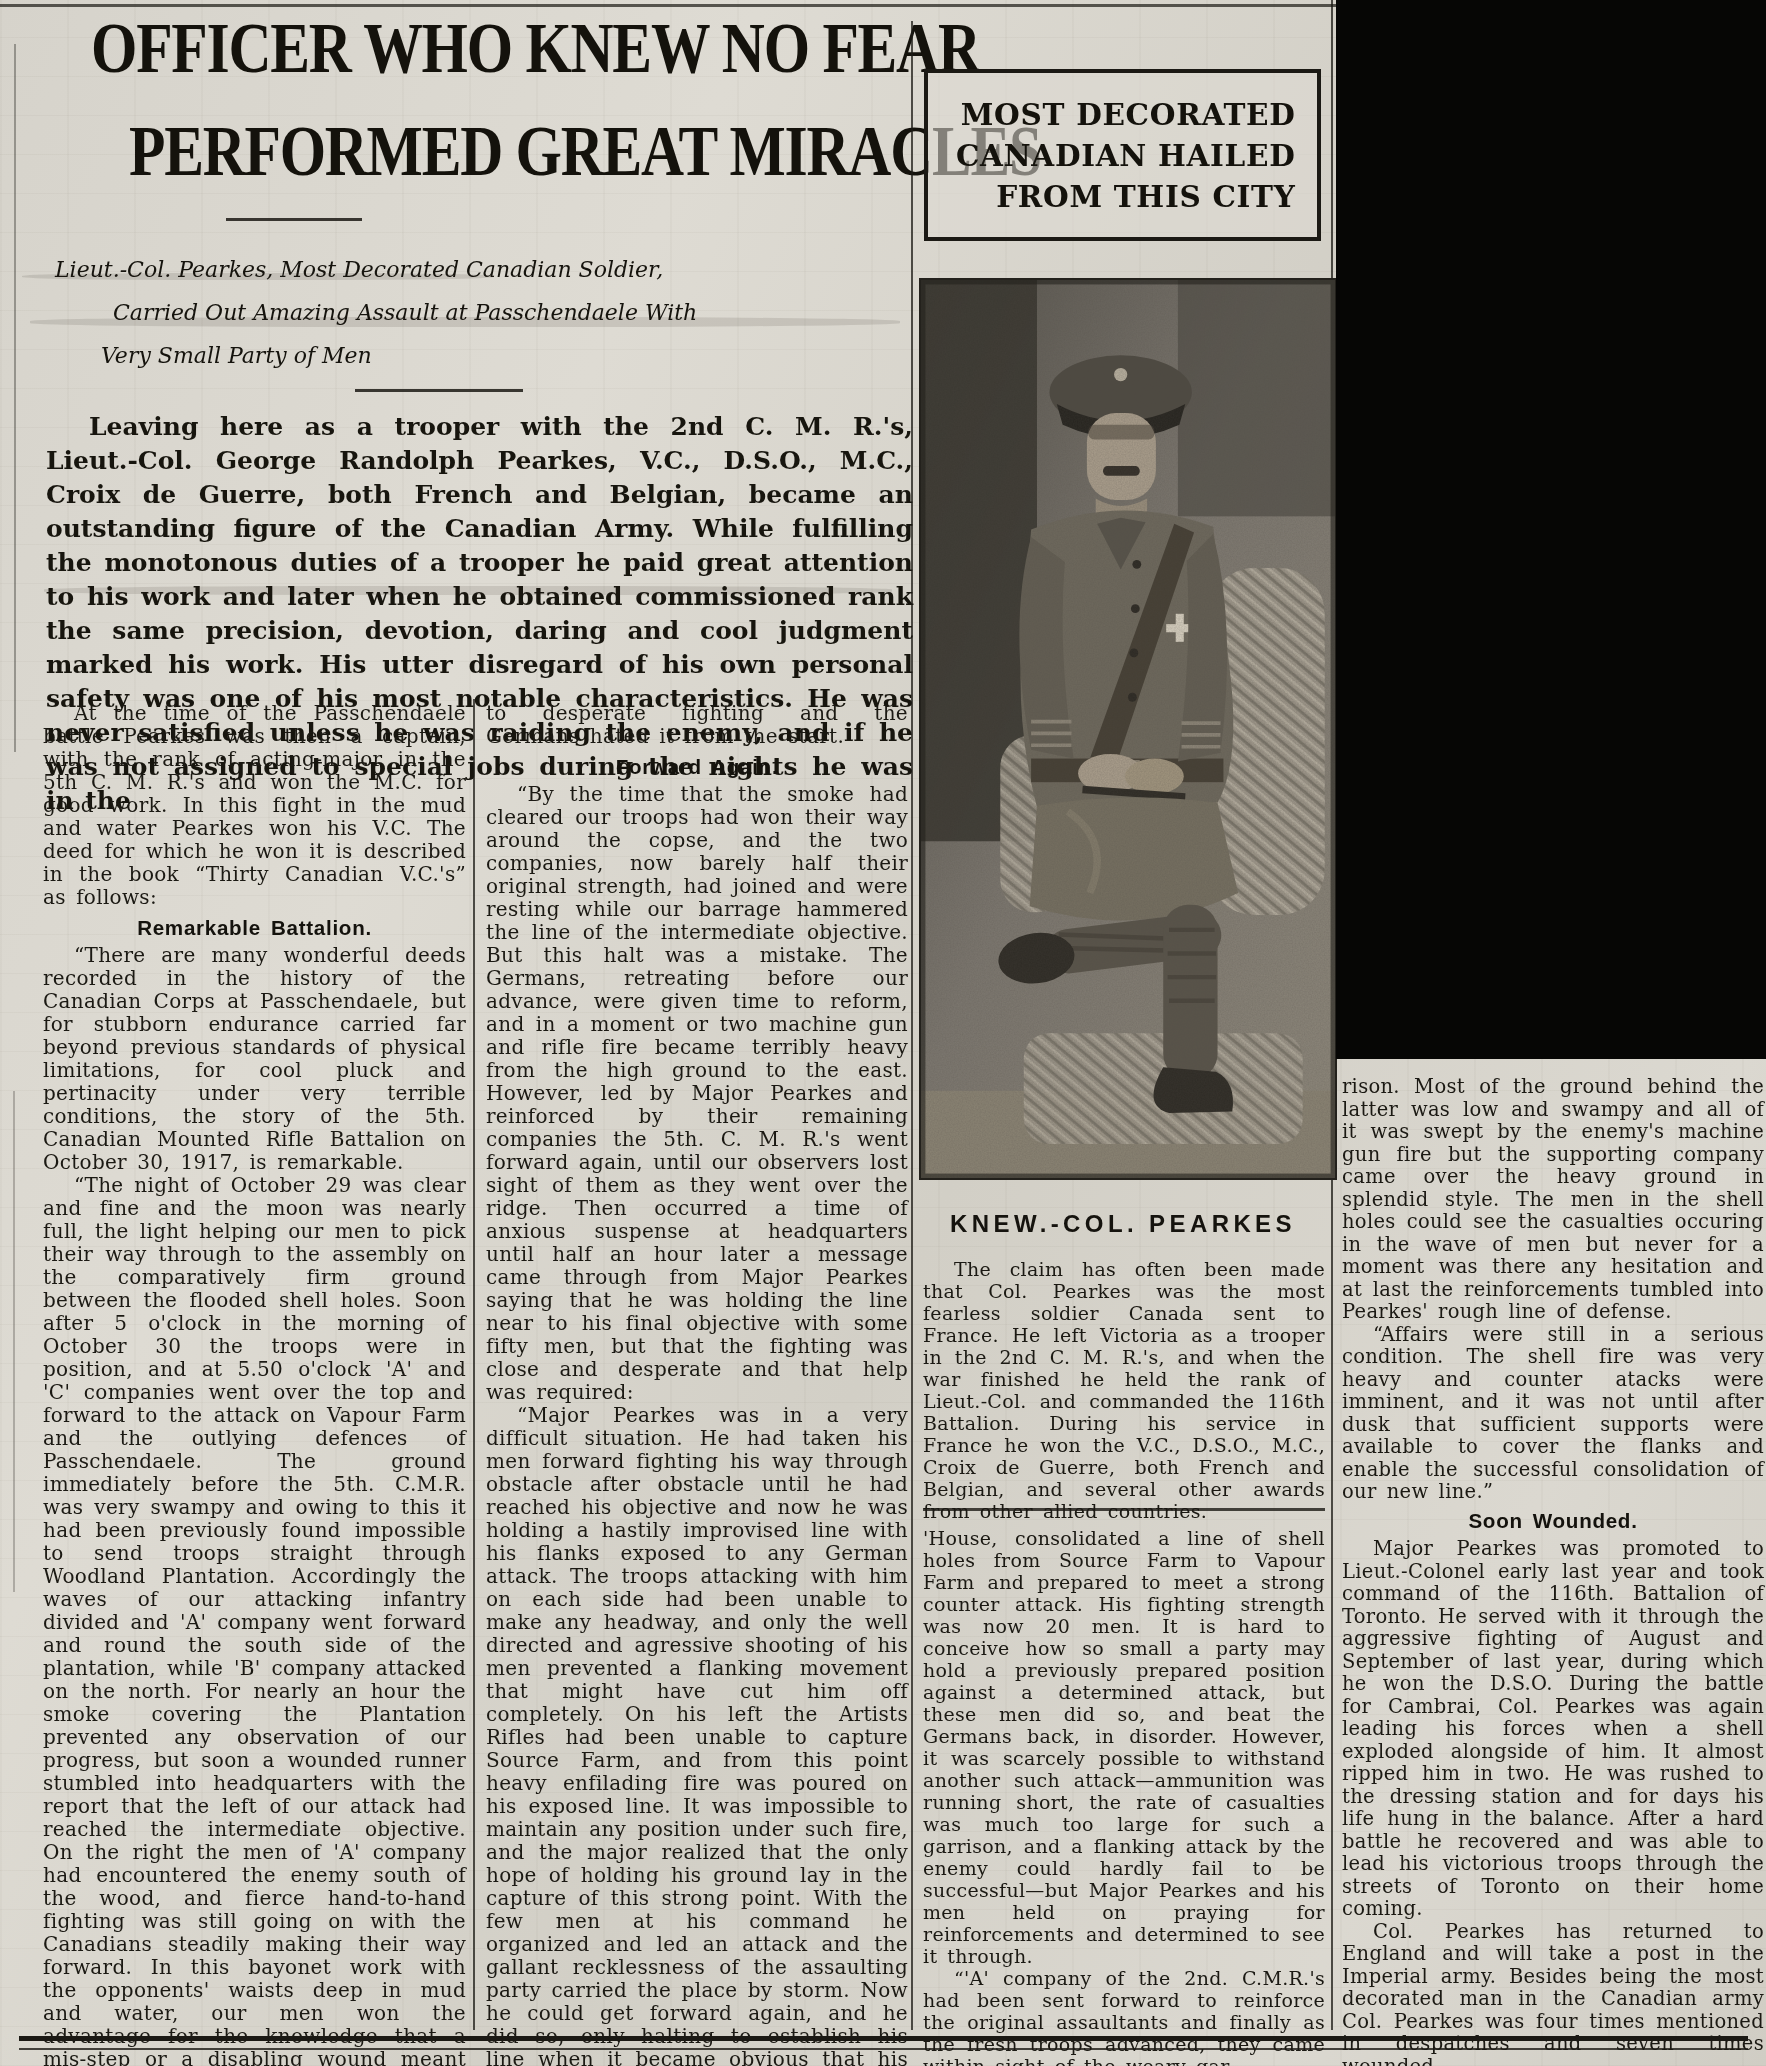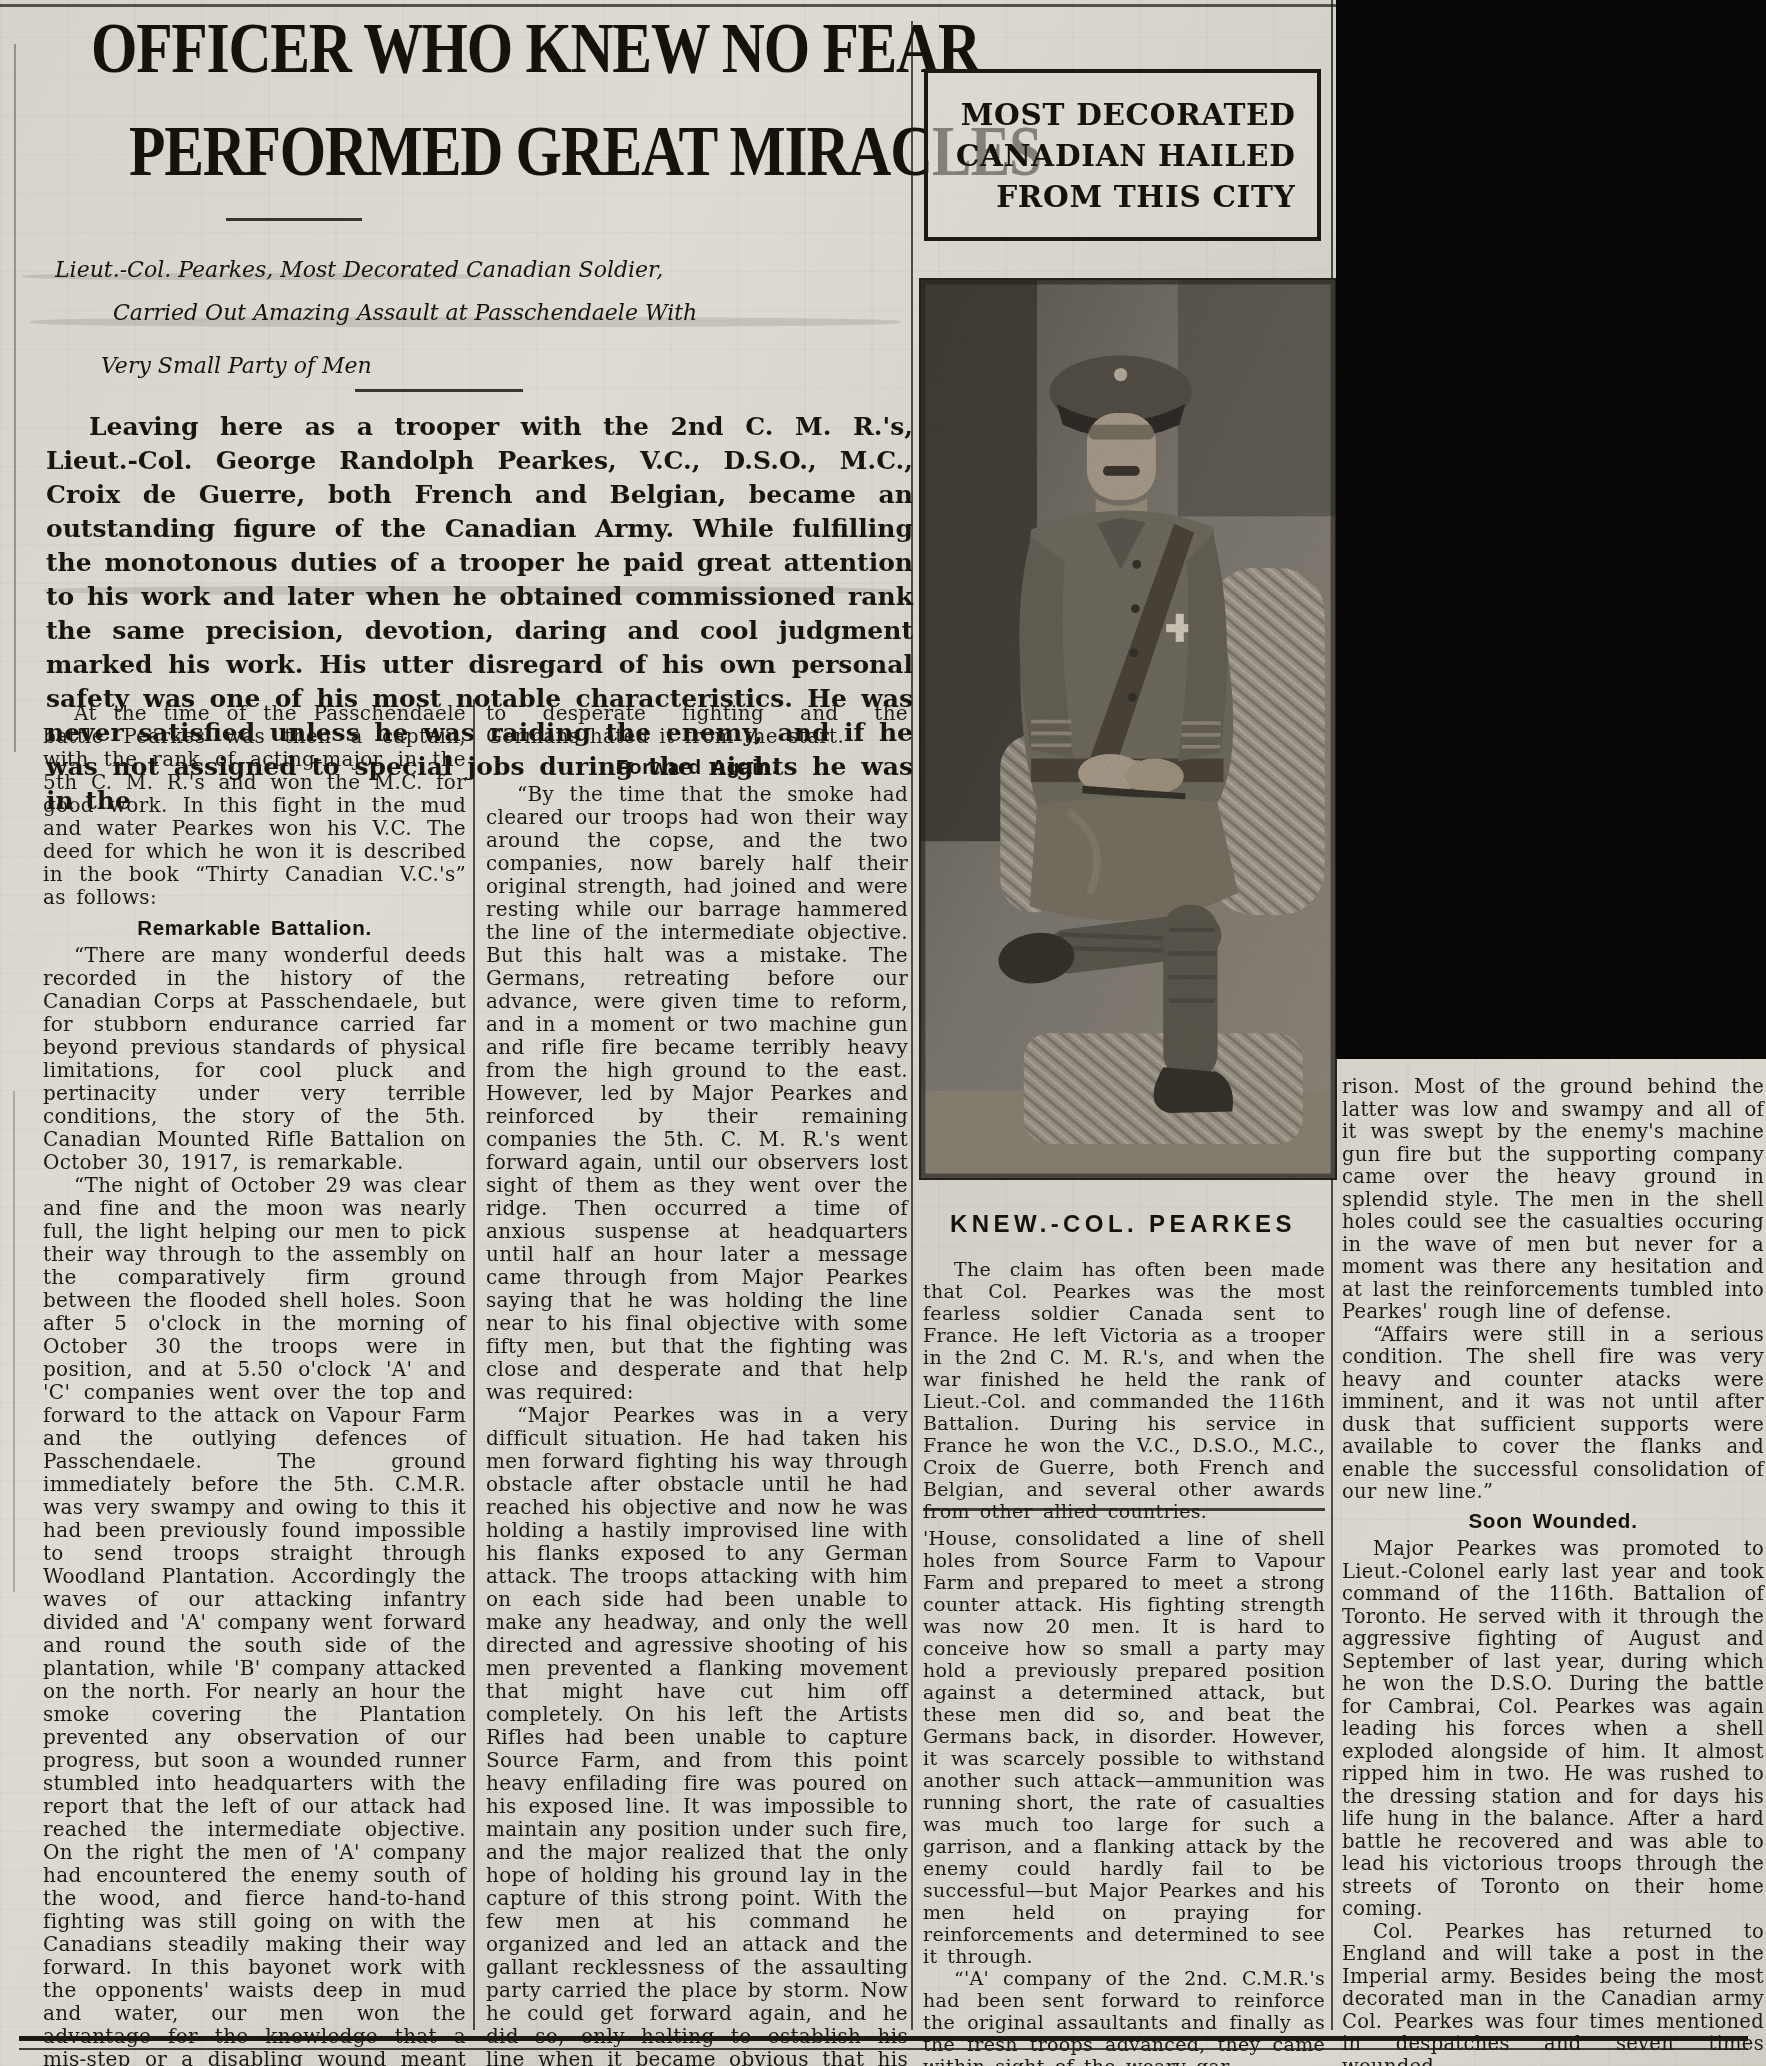--- a/index.html
+++ b/index.html
@@ -26,21 +26,21 @@
     font-family:"Liberation Serif", serif;font-weight:bold;font-size:71px;letter-spacing:-1.5px;
     color:#14120c;
   }
   .hl2-wrap{margin-left:38px;}
 
   .headline-rule{left:226px;top:218px;width:136px;height:2.9px;opacity:.85;}
 
   
   .deck{left:55px;top:248px;width:859px;font-style:italic;font-weight:normal;
         font-size:22px;line-height:43px;color:#15130d;}
-  .deck .d2{margin-left:58px;} .deck .d3{margin-left:46px;margin-top:10px;}
+  .deck .d2{margin-left:58px;} .deck .d3{margin-left:46px;}
   .deck-rule{left:355px;top:389px;width:168px;height:2.9px;opacity:.85;}
 
   
   .lead{left:46px;top:410px;width:867px;font-weight:bold;font-size:25px;line-height:34px;
         text-align:justify;text-indent:43px;word-spacing:2.9px;color:#17150e;}
 
   
   .bodycol{font-size:20px;line-height:23px;text-align:justify;word-spacing:3.7px;
            letter-spacing:0.3px;color:#1b1913;}
   .bodycol p{margin:0;}

